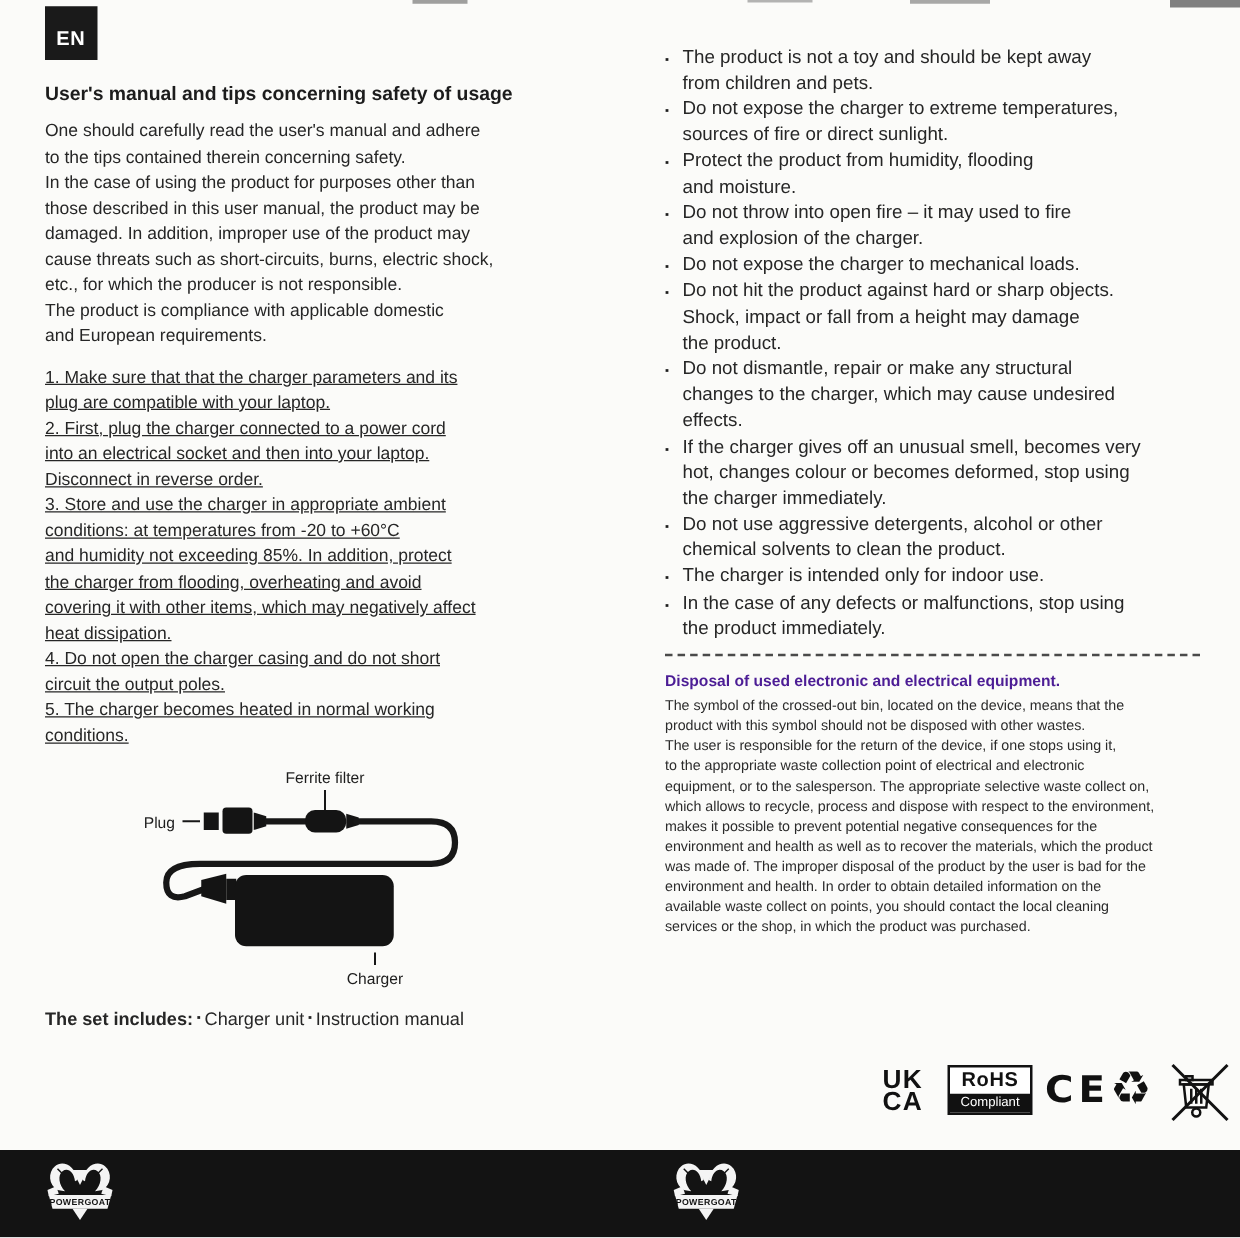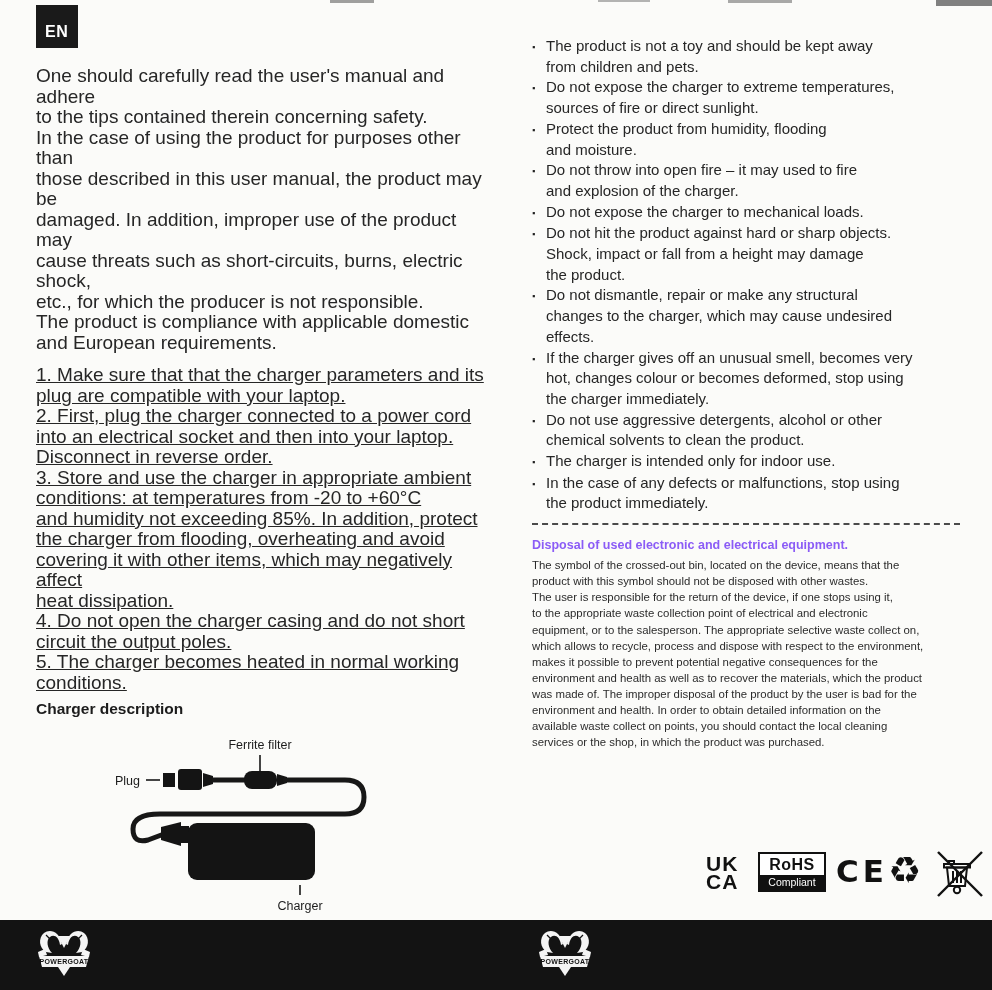--- a/index.html
+++ b/index.html
@@ -7,27 +7,27 @@
         font-family:"Liberation Sans",sans-serif;color:#262626;}
   .scan-artifact{position:absolute;background:#2e2e2e;}
   .en-badge{position:absolute;left:36px;top:5px;width:42px;height:43px;background:#1a1a1a;
             color:#fff;font-weight:bold;font-size:16px;display:flex;align-items:flex-end;justify-content:flex-start;
             padding:14px 0 7px 9px;box-sizing:border-box;letter-spacing:.5px;}
   .col{position:absolute;}
   .col.left{left:36px;top:66px;width:458px;}
   .col.right{left:532px;top:36px;width:430px;}
   h2{font-size:15.5px;font-weight:bold;color:#1c1c1c;margin:0 0 8px 0;line-height:20px;}
   .pre{white-space:pre-line;}
-  .body{font-size:19px;line-height:20.5px;margin:0 0 12px 0;}
+  .body{font-size:14px;line-height:20.5px;margin:0 0 12px 0;}
   .steps{margin-bottom:6px;text-decoration:underline;}
   .bullet{display:flex;align-items:flex-start;font-size:15px;line-height:20.7px;}
   .bullet .mark{flex:0 0 14px;font-size:9px;line-height:20.7px;padding-top:1px;color:#1e1e1e;}
   .bullet .txt{flex:1;}
   .dashes{border-top:2px dashed #4a4a4a;margin:9px 2px 13px 0;height:0;}
-  h3{font-size:12.5px;font-weight:bold;color:#8b5cf6;margin:0 0 5px 0;}
+  h3{font-size:12.5px;font-weight:bold;color:#4c1d95;margin:0 0 5px 0;}
   .fine{font-size:11.4px;line-height:16.1px;width:448px;margin:0;color:#2b2b2b;}
   .diagram{position:relative;width:458px;height:190px;margin:2px 0 6px 0;}
   .set-line{font-size:14.5px;margin-top:14px;display:flex;align-items:center;gap:3px;}
   .set-line .lbl{font-weight:bold;}
   .set-line .sb{font-size:9px;position:relative;top:-2px;}
   
   .marks{position:absolute;left:700px;top:846px;width:280px;height:60px;}
   .ukca{position:absolute;left:6px;top:9px;font-weight:bold;font-size:21px;line-height:18px;
         letter-spacing:1px;color:#111;}
   .rohs{position:absolute;left:58px;top:6px;width:64px;border:2.5px solid #111;background:#fff;text-align:center;}
@@ -49,20 +49,21 @@
 <div class="page">
 
   <div class="scan-artifact" style="left:330px;top:0;width:44px;height:3px;opacity:.45"></div>
   <div class="scan-artifact" style="left:598px;top:0;width:52px;height:2px;opacity:.35"></div>
   <div class="scan-artifact" style="left:728px;top:0;width:64px;height:3px;opacity:.4"></div>
   <div class="scan-artifact" style="left:936px;top:0;width:56px;height:6px;opacity:.6"></div>
 
   <div class="en-badge">EN</div>
 
   <div class="col left">
+    <h2>User's manual and tips concerning safety of usage</h2>
     <p class="body pre">One should carefully read the user's manual and adhere
 to the tips contained therein concerning safety.
 In the case of using the product for purposes other than
 those described in this user manual, the product may be
 damaged. In addition, improper use of the product may
 cause threats such as short-circuits, burns, electric shock,
 etc., for which the producer is not responsible.
 The product is compliance with applicable domestic
 and European requirements.</p>
 
@@ -75,21 +76,20 @@
 conditions: at temperatures from -20 to +60°C
 and humidity not exceeding 85%. In addition, protect
 the charger from flooding, overheating and avoid
 covering it with other items, which may negatively affect
 heat dissipation.
 4. Do not open the charger casing and do not short
 circuit the output poles.
 5. The charger becomes heated in normal working
 conditions.</p>
 
-    <h2>Charger description</h2>
 
     <div class="diagram">
       <svg width="440" height="190" viewBox="0 0 440 190" style="position:absolute;left:24px;top:0;">
         <g fill="none" stroke="#171717">
           <text x="200" y="22" text-anchor="middle" stroke="none" fill="#1d1d1d" style="font-size:12.5px;font-family:'Liberation Sans',sans-serif;">Ferrite filter</text>
           <line x1="200" y1="28" x2="200" y2="44" stroke-width="1.6"></line>
           <text x="80" y="58" text-anchor="end" stroke="none" fill="#1d1d1d" style="font-size:12.5px;font-family:'Liberation Sans',sans-serif;">Plug</text>
           <line x1="86" y1="53" x2="100" y2="53" stroke-width="1.6"></line>
 
           <rect x="103" y="46" width="12" height="14" fill="#141414" stroke="none"></rect>

